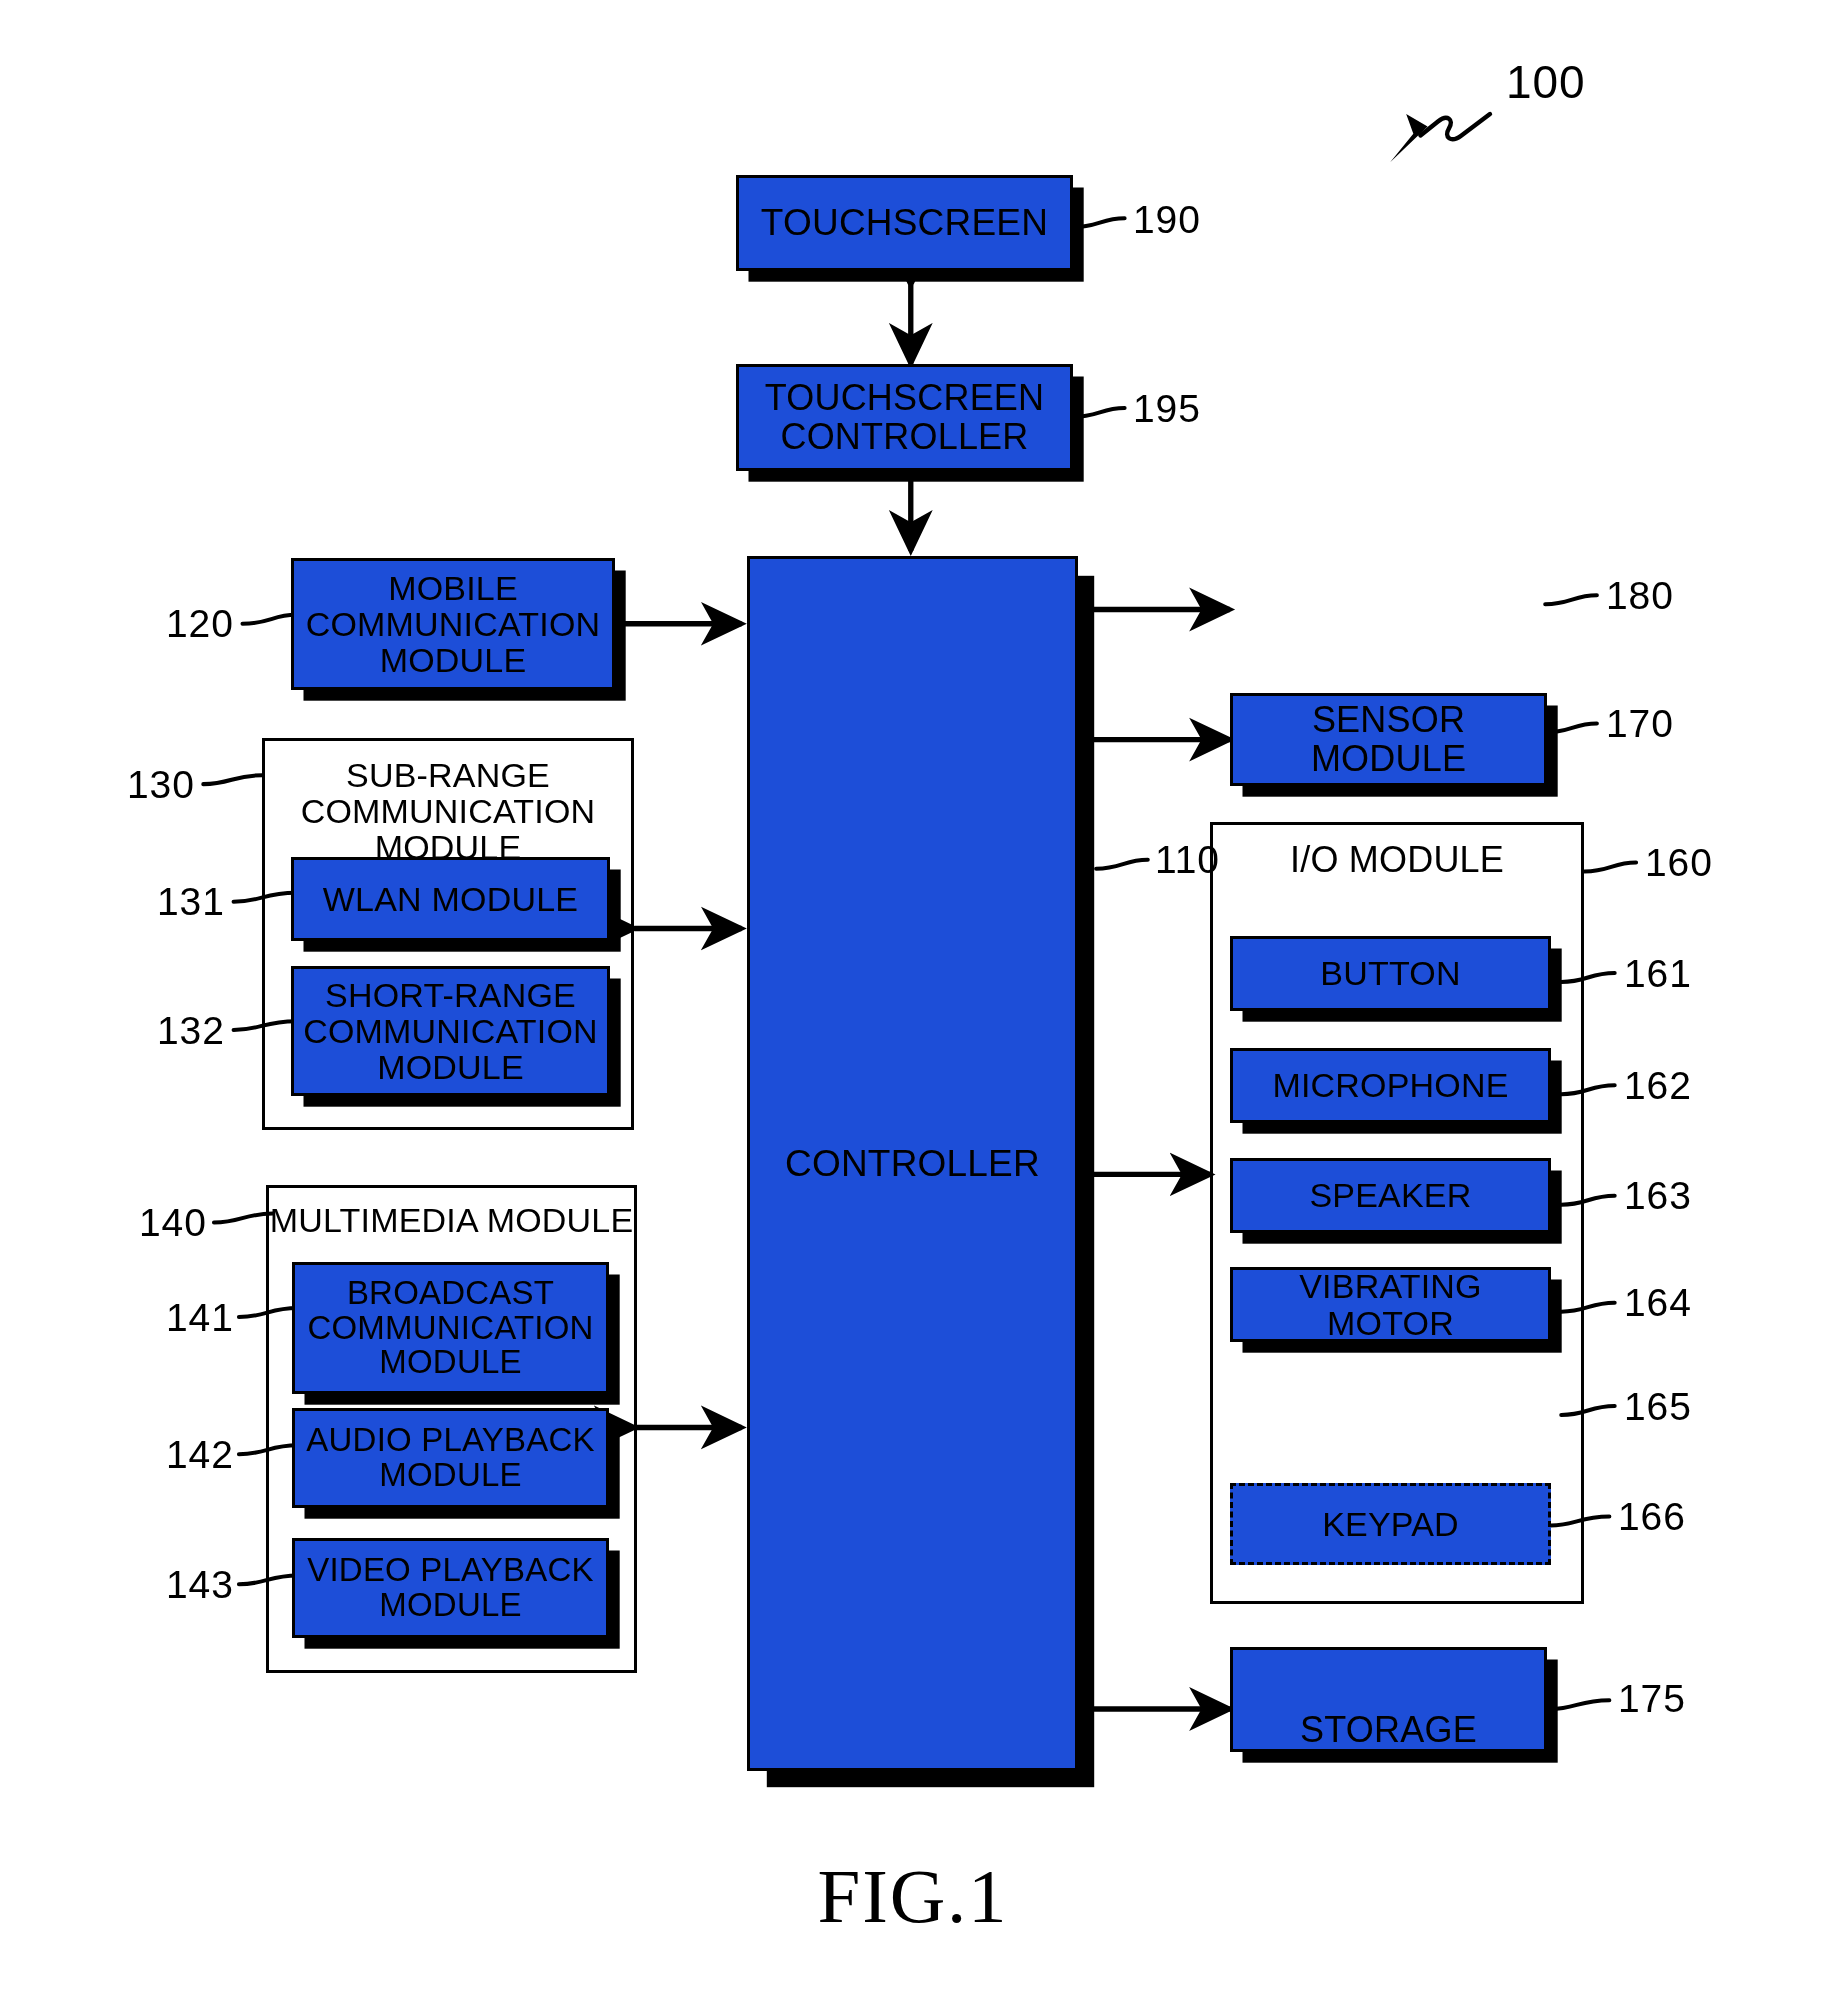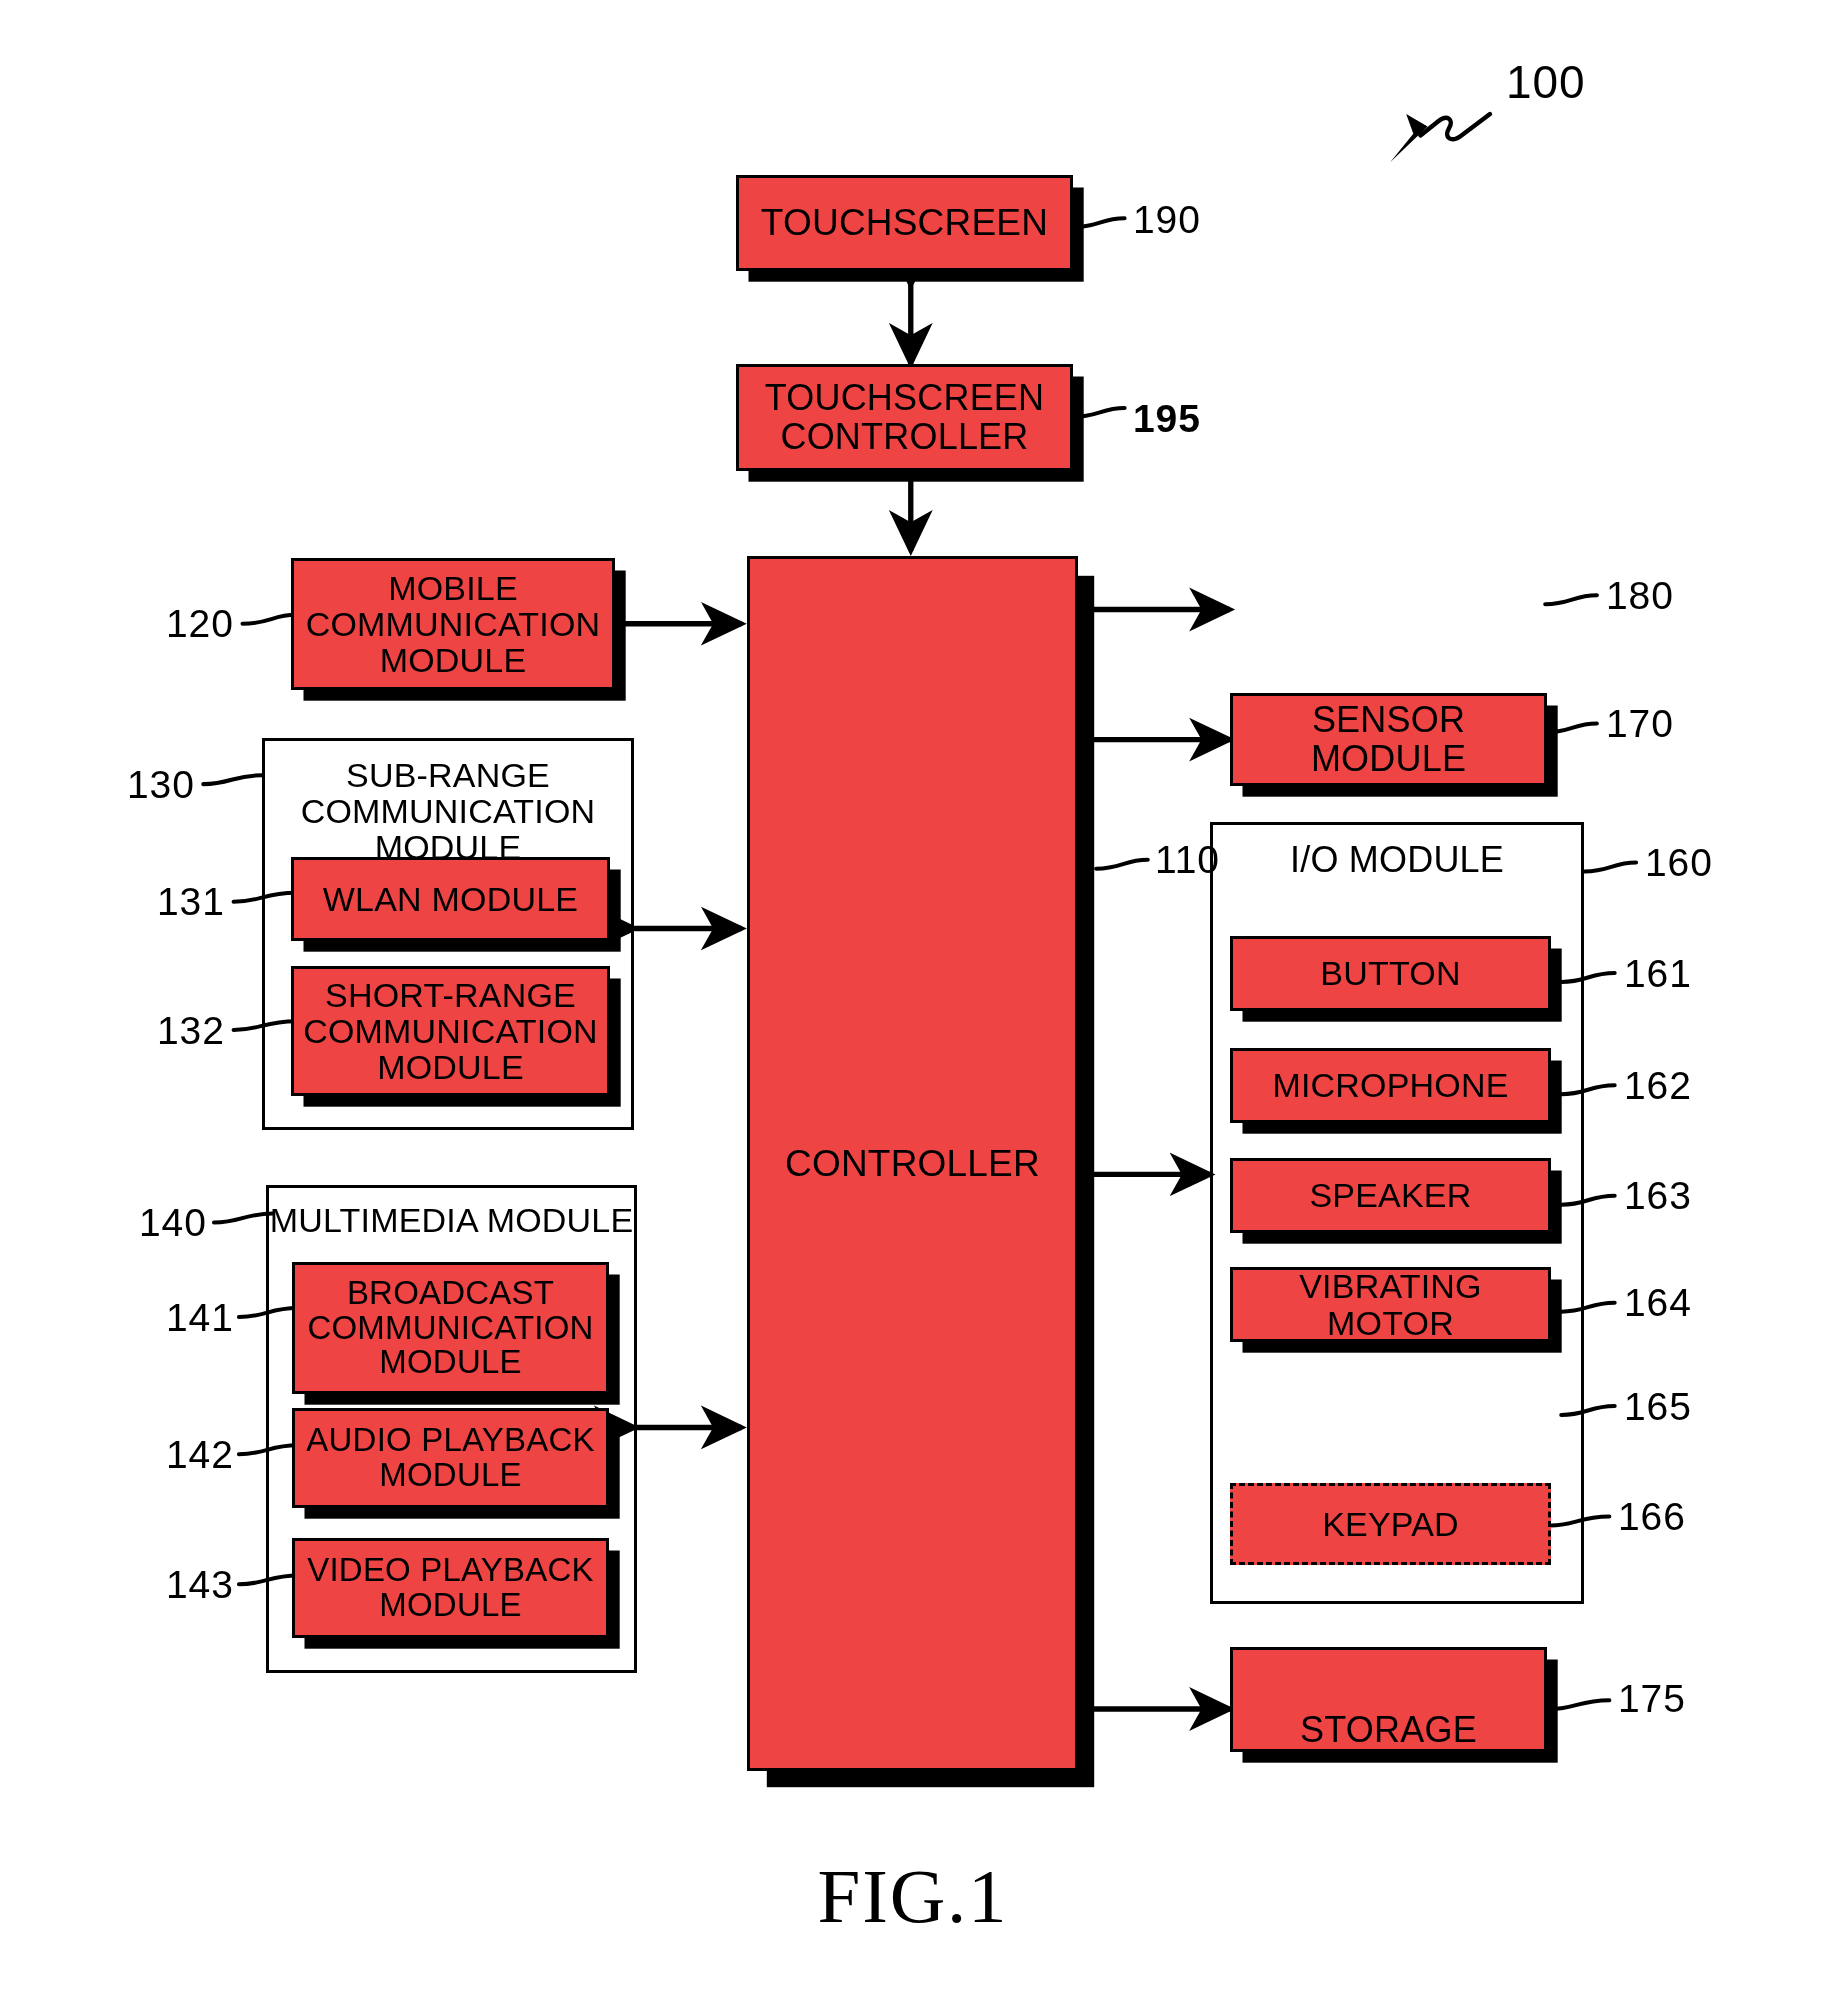--- a/index.html
+++ b/index.html
@@ -19,21 +19,21 @@
 
   
   .node {
     position: absolute;
     box-sizing: border-box;
     display: flex;
     align-items: center;
     justify-content: center;
     text-align: center;
     color: #000000;
-    background: #ef4444;
+    background: #1d4ed8;
     border: 3.6px solid #000000;
     line-height: 1.06;
     letter-spacing: 0.2px;
   }
   
   .shadow {
     box-shadow: 11.6px 11.6px 0 -0.9px #000000;
   }
   
   .shadow-heavy {
@@ -168,21 +168,21 @@
 
   <div class="node shadow" style="left:736px; top:175px; width:337px; height:96px; font-size:37px;">
     <span class="label">TOUCHSCREEN</span>
   </div>
   <div class="ref" style="left:1133px; top:198px;">190</div>
 
   <div class="node shadow" style="left:736px; top:364px; width:337px; height:107px; font-size:36px;">
     <span class="label">TOUCHSCREEN
 CONTROLLER</span>
   </div>
-  <div class="ref" style="left:1133px; top:397px;font-weight:bold;">195</div>
+  <div class="ref" style="left:1133px; top:387px;">195</div>
 
   <div class="node shadow-heavy" style="left:747px; top:556px; width:331px; height:1215px; font-size:37px;">
     <span class="label">CONTROLLER</span>
   </div>
   <div class="ref" style="left:1155px; top:838px;">110</div>
 
   <div class="node shadow" style="left:291px; top:558px; width:324px; height:132px; font-size:34px;">
     <span class="label">MOBILE
 COMMUNICATION
 MODULE</span>

